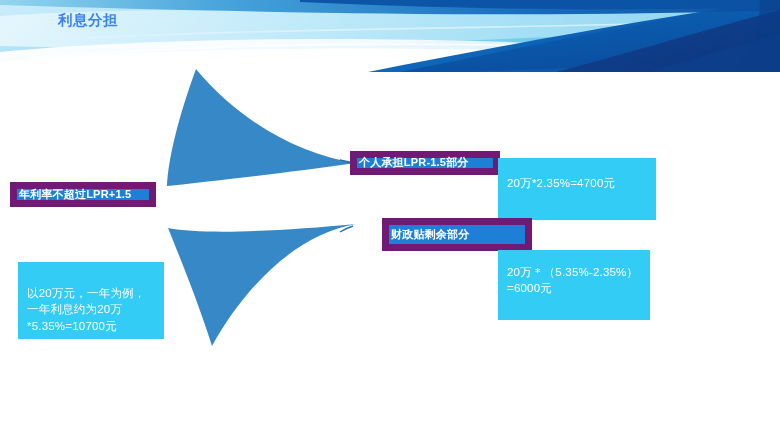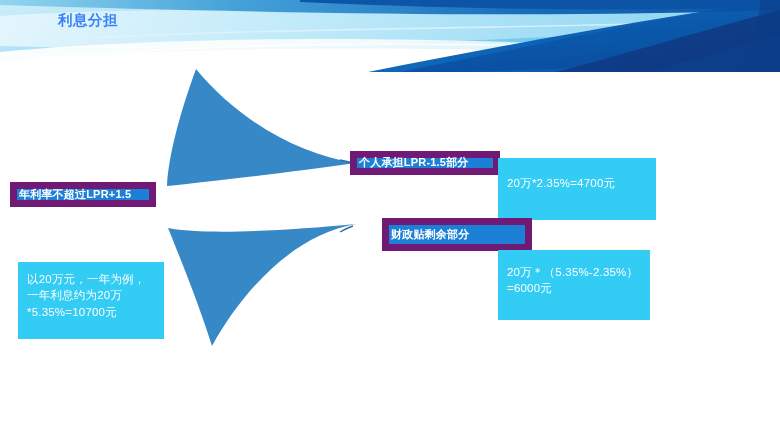--- a/index.html
+++ b/index.html
@@ -64,21 +64,21 @@
     background: #33ccf5;
     font-size: 11.5px;
     padding: 6px 9px;
     align-items: flex-start;
     letter-spacing: 0.2px;
     margin-top: 40px;
   }
 
   
   #box-rate-cap   { left: 10px;  top: 182px; width: 146px; height: 25px; }
-  #box-example    { left: 18px;  top: 222px; width: 146px; height: 77px; padding-top: 9px; }
+  #box-example    { left: 18px;  top: 222px; width: 146px; height: 77px; padding-top: 23px; }
 
   
   #box-personal   { left: 350px; top: 151px; width: 150px; height: 24px; }
   #box-personal-amt { left: 498px; top: 118px; width: 158px; height: 62px; padding-top: 17px; }
 
   
   #box-subsidy    { left: 350px; top: 218px; width: 150px; height: 33px; margin-left: 32px; }
   #box-subsidy-amt { left: 498px; top: 210px; width: 152px; height: 70px; padding-top: 14px; }
 </style>
 </head>

